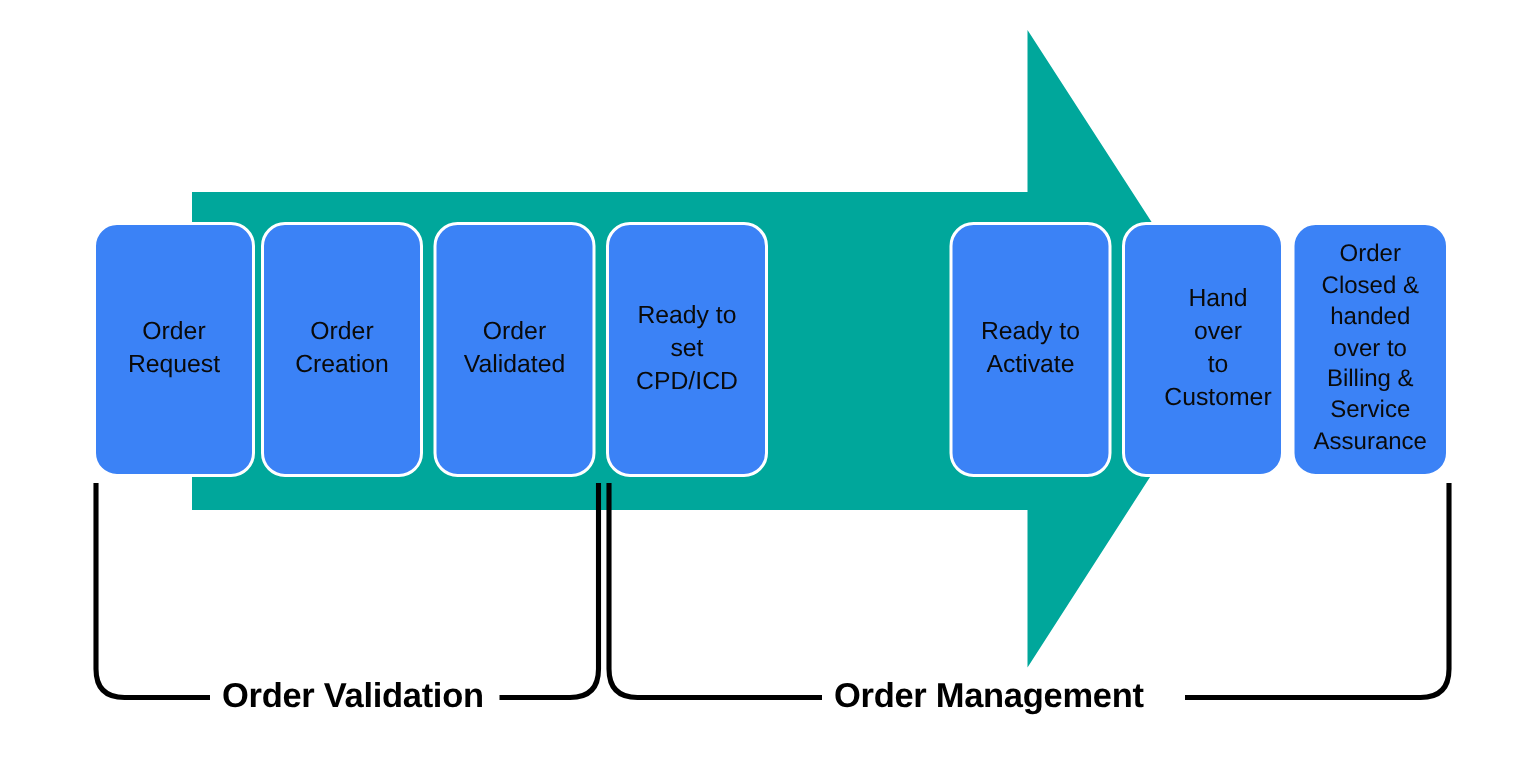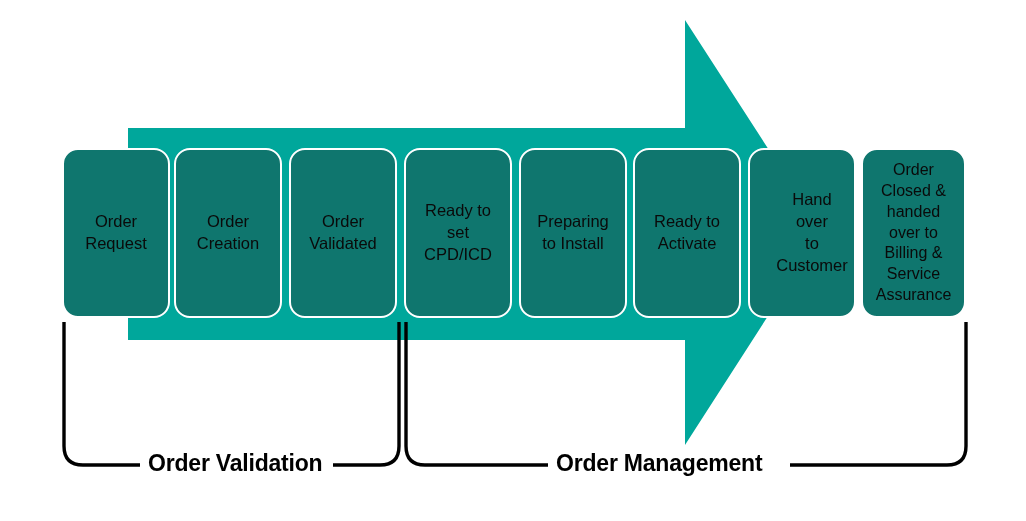--- a/index.html
+++ b/index.html
@@ -41,21 +41,21 @@
     left: 0;
     top: 148px;
     width: 1026px;
     height: 170px;
   }
   .stage-box {
     position: absolute;
     top: 0;
     height: 170px;
     box-sizing: border-box;
-    background: #0f766e;
+    background: #3b82f6;
     border: 2px solid #ffffff;
     border-radius: 16px;
     display: flex;
     align-items: center;
     justify-content: center;
     text-align: center;
     color: #0a0a0a;
     font-family: "Liberation Sans", sans-serif;
     font-size: 16.5px;
     line-height: 1.32;
@@ -106,24 +106,20 @@
       <span class="stage-label">Order
 Validated</span>
     </div>
 
     <div class="stage-box" style="left:404px; width:108px;">
       <span class="stage-label">Ready to
 set
 CPD/ICD</span>
     </div>
 
-    <div class="stage-box" style="left:519px; width:108px;">
-      <span class="stage-label">Preparing
-to Install</span>
-    </div>
 
     <div class="stage-box" style="left:633px; width:108px;">
       <span class="stage-label">Ready to
 Activate</span>
     </div>
 
     <div class="stage-box" style="left:748px; width:108px;padding-left:25px;">
       <span class="stage-label">Hand over
 to
 Customer</span>

